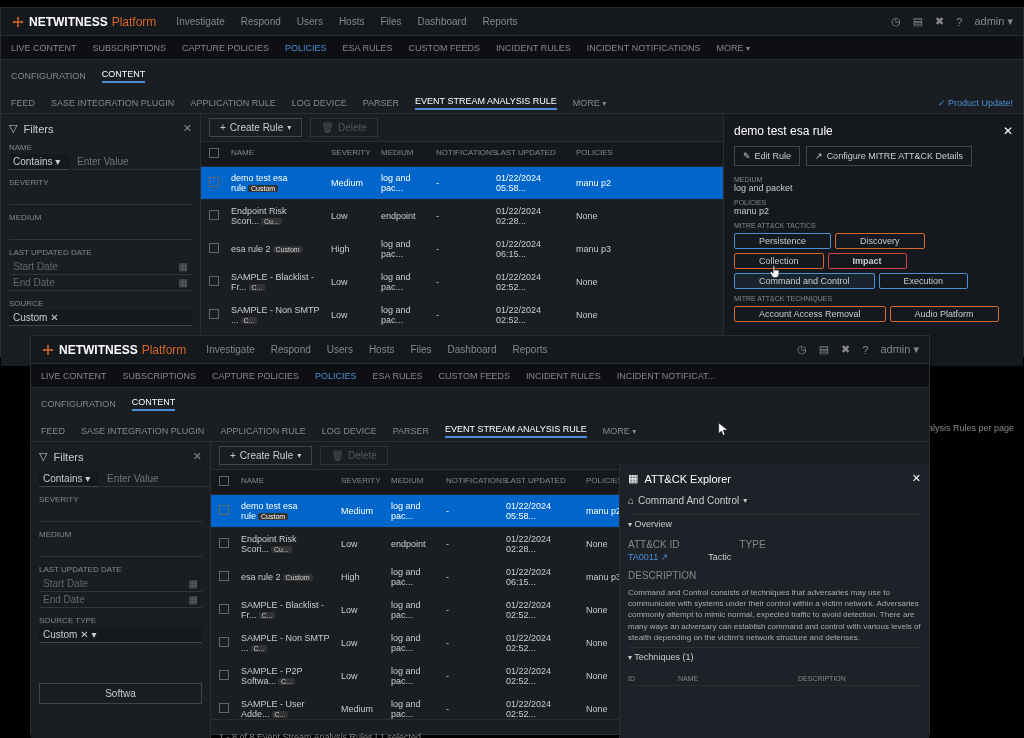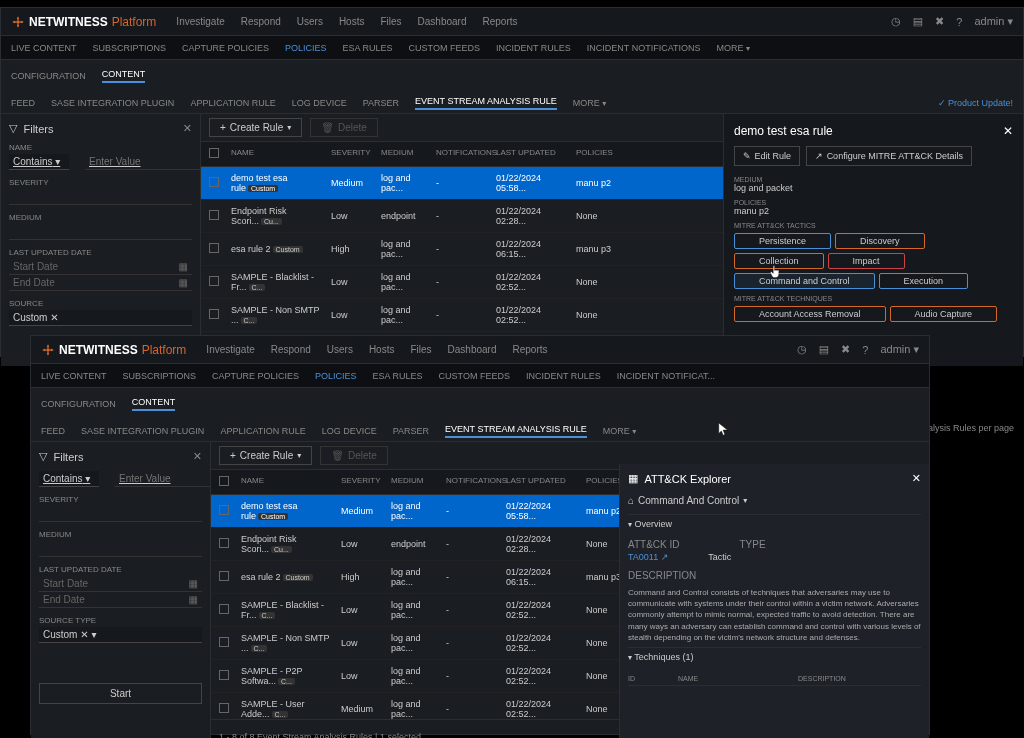--- a/index.html
+++ b/index.html
@@ -25,21 +25,21 @@
 
 .fourthbar { height: 22px; background: #1a1d21; display: flex; align-items: center; padding: 0 10px; gap: 16px; font-size: 9px; color: #888; border-bottom: 1px solid #2a2d31; }
 .fourthbar .active { color: #fff; border-bottom: 2px solid #4a90d9; padding-bottom: 2px; }
 .update-link { margin-left: auto; color: #4a90d9; font-size: 9px; }
 
 .main { display: flex; height: calc(100% - 96px); }
 .sidebar { width: 200px; background: #1a1d21; padding: 8px; border-right: 1px solid #2a2d31; }
 .filter-hdr { display: flex; align-items: center; gap: 6px; font-size: 11px; color: #ccc; margin-bottom: 8px; }
 .filter-close { margin-left: auto; color: #888; cursor: pointer; }
 .field-label { font-size: 8px; color: #888; text-transform: uppercase; margin-top: 8px; margin-bottom: 2px; }
-.field-row { display: flex; gap: 16px; text-decoration: underline; }
+.field-row { display: flex; gap: 4px; }
 .select-box { background: #15181c; border: none; border-bottom: 1px solid #444; color: #ccc; padding: 2px 4px; font-size: 10px; flex: 0 0 60px; }
 .input-box { background: transparent; border: none; border-bottom: 1px solid #333; color: #666; padding: 2px 4px; font-size: 10px; flex: 1; }
 .date-box { background: transparent; border: none; border-bottom: 1px solid #333; color: #666; padding: 2px 4px; font-size: 10px; width: 100%; display: flex; justify-content: space-between; align-items: center; text-align: center; }
 .reset-btn { margin-top: 16px; text-align: center; border: 1px solid #444; padding: 4px; font-size: 10px; color: #ccc; cursor: pointer; }
 
 .content { flex: 1; display: flex; flex-direction: column; }
 .toolbar { height: 28px; display: flex; align-items: center; gap: 8px; padding: 0 8px; border-bottom: 1px solid #2a2d31; }
 .btn { background: #1a1d21; border: 1px solid #444; padding: 3px 10px; font-size: 10px; color: #ccc; cursor: pointer; display: flex; align-items: center; gap: 4px; }
 .btn-disabled { color: #555; border-color: #333; }
 
@@ -60,21 +60,21 @@
 
 .detail { width: 300px; background: #15181c; border-left: 1px solid #2a2d31; padding: 10px; overflow: auto; }
 .detail-title { font-size: 12px; color: #fff; margin-bottom: 8px; display: flex; justify-content: space-between; }
 .detail-btns { display: flex; gap: 6px; margin-bottom: 10px; }
 .detail-btn { border: 1px solid #444; padding: 4px 8px; font-size: 9px; color: #ccc; display: flex; align-items: center; gap: 4px; cursor: pointer; }
 .detail-label { font-size: 7px; color: #888; text-transform: uppercase; margin-top: 6px; }
 .detail-val { font-size: 9px; color: #ccc; }
 .tag-row { display: flex; flex-wrap: wrap; gap: 4px; margin-top: 4px; }
 .tag { border: 1px solid #4a90d9; padding: 2px 24px; font-size: 9px; color: #ccc; border-radius: 2px; cursor: pointer; }
 .tag-orange { border-color: #d4672a; }
-.tag-red { border-color: #c44; }
+.tag-red { border-color: #c44; font-weight: bold; }
 .tag-highlight { border-color: #4a90d9; background: rgba(74,144,217,0.1); }
 
 .footer { height: 22px; border-top: 1px solid #2a2d31; padding: 12px 8px; font-size: 9px; color: #888; }
 
 
 .explorer { position: absolute; right: 0; top: 22px; width: 310px; bottom: 0; background: #1e2228; border-left: 1px solid #2a2d31; padding: 8px; z-index: 20; overflow: auto; }
 .exp-hdr { display: flex; align-items: center; gap: 6px; font-size: 11px; color: #fff; margin-bottom: 6px; }
 .exp-sub { display: flex; align-items: center; gap: 4px; font-size: 10px; color: #ccc; padding: 4px 0; }
 .exp-section { font-size: 9px; color: #ccc; padding: 4px 0; border-top: 1px solid #2a2d31; margin-top: 4px; }
 .exp-row { display: flex; gap: 60px; font-size: 10px; color: #888; text-transform: uppercase; margin-top: 6px; text-align: center; }
@@ -274,21 +274,21 @@
         <span class="tag">Persistence</span>
         <span class="tag tag-orange">Discovery</span>
         <span class="tag tag-orange">Collection</span>
         <span class="tag tag-red">Impact</span>
         <span class="tag tag-highlight">Command and Control</span>
         <span class="tag">Execution</span>
       </div>
       <div class="detail-label">MITRE ATT&amp;CK TECHNIQUES</div>
       <div class="tag-row">
         <span class="tag tag-orange">Account Access Removal</span>
-        <span class="tag tag-orange">Audio Capture</span>
+        <span class="tag tag-orange">Audio Platform</span>
       </div>
     </div>
   </div>
 </div>
 
 <svg class="cursor-ptr" style="top:265px;left:770px" viewBox="0 0 16 20" fill="#fff">
     <path d="M5 1c1 0 1 1 1 1v6l1-1c1 0 1 1 1 1l1-1c1 0 1 1 1 1l1-1c1 0 1 1 1 1v5c0 3-2 5-4 5H6c-2 0-3-1-4-3l-2-4c0-1 1-2 2-1l2 2V2c0-1 0-1 1-1z" stroke="#000" stroke-width="0.5"></path>
   </svg>
 
 <div class="app app2">
@@ -360,21 +360,21 @@
       <div class="date-box">
           <span>Start Date</span>
           <span>▦</span>
         </div>
       <div class="date-box">
           <span>End Date</span>
           <span>▦</span>
         </div>
       <div class="field-label">SOURCE TYPE</div>
       <div class="select-box" style="width:100%"><span>Custom</span> ✕ ▾</div>
-      <div class="reset-btn" style="margin-top:40px">Start</div>
+      <div class="reset-btn" style="margin-top:40px">Softwa</div>
     </div>
     <div class="content">
       <div class="toolbar">
         <div class="btn">+ <span>Create Rule</span> <span class="chev">▾</span></div>
         <div class="btn btn-disabled">🗑 <span>Delete</span></div>
       </div>
       <div class="table">
         <div class="thead">
           <div class="th col-chk"><span class="chkbox"></span></div>
           <div class="th col-name">NAME</div>

